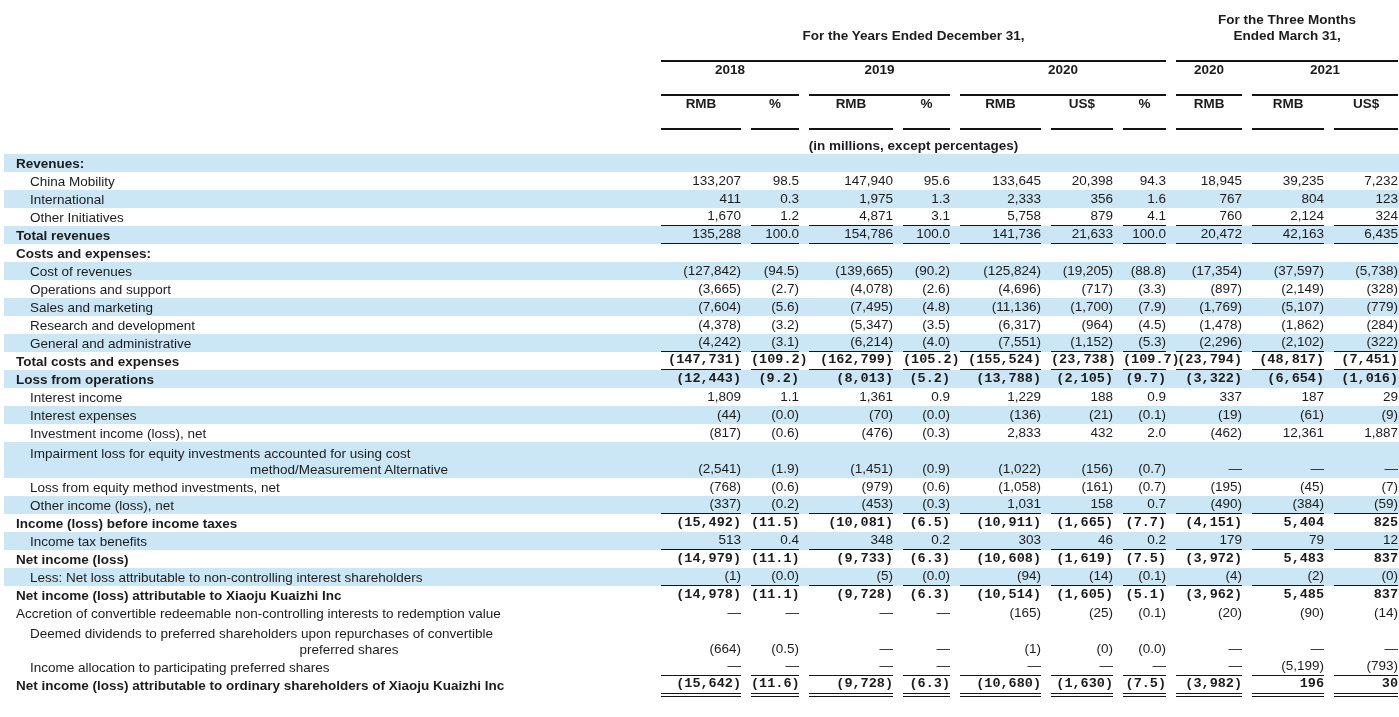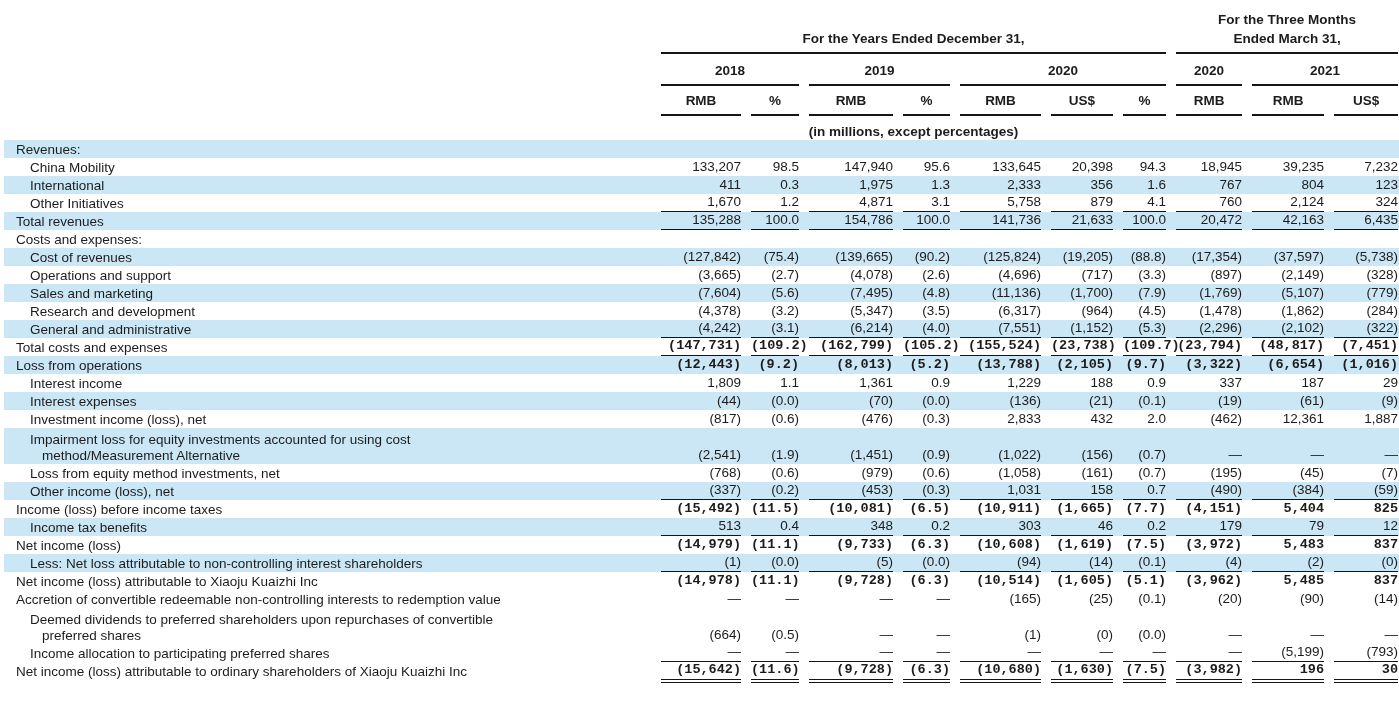--- a/index.html
+++ b/index.html
@@ -9,34 +9,34 @@
     font-family:"Liberation Sans", sans-serif;
   }
   table.fin {
     border-collapse:collapse; table-layout:fixed;
     width:1392px; margin:4px 0 0 4px;
   }
   td,th { vertical-align:bottom; font-size:13.5px; line-height:16px; }
 
   
   thead th { font-weight:bold; text-align:center; padding:0 5px; }
-  thead .gl { border-bottom:2.5px solid #141414; padding-bottom:5px; }
+  thead .gl { border-bottom:2.5px solid #141414; padding-bottom:16px; }
   tr.hr1 { height:24px; } tr.hr2 { height:26px; }
   tr.hr3 { height:32px; } tr.hr4 { height:30px; }
   tr.hr5 { height:24px; }
   tr.hr5 th { font-weight:bold; }
 
   
   tbody tr { height:18px; }
   tbody tr.two { height:36px; }
   tbody tr.stripe { background:#cbe7f5; }
   td.lbl { text-align:left; white-space:nowrap; padding-left:12px; }
-  td.lbl.b { font-weight:normal;margin-left:35px; }
+  td.lbl.b { font-weight:bold;margin-left:35px; }
   td.lbl.ind1 { padding-left:26px; }
-  td.lbl .l2 { padding-left:12px; }
+  td.lbl .l2 { padding-left:12px;text-align:center; }
   td.val { text-align:right; padding:0 5px; }
   td.val .cl { width:100%; padding-bottom:1px; }
   tr.vbold td.val .cl { font-weight:bold;font-family:Liberation Mono, monospace; }
   .u1 { border-bottom:1.5px solid #141414; }
   .u2 { border-bottom:1.5px solid #141414; position:relative; }
   .u2::after {
     content:""; position:absolute; left:0; right:0; bottom:-4px;
     height:0; border-bottom:1.5px solid #141414;
   }
 </style>
@@ -341,21 +341,21 @@
         </td>
       </tr>
       <tr class="stripe">
         <td class="lbl ind1">
           <div>Cost of revenues</div>
         </td>
         <td class="val">
           <div class="cl">(127,842)</div>
         </td>
         <td class="val">
-          <div class="cl">(75.4)</div>
+          <div class="cl">(94.5)</div>
         </td>
         <td class="val">
           <div class="cl">(139,665)</div>
         </td>
         <td class="val">
           <div class="cl">(90.2)</div>
         </td>
         <td class="val">
           <div class="cl">(125,824)</div>
         </td>

